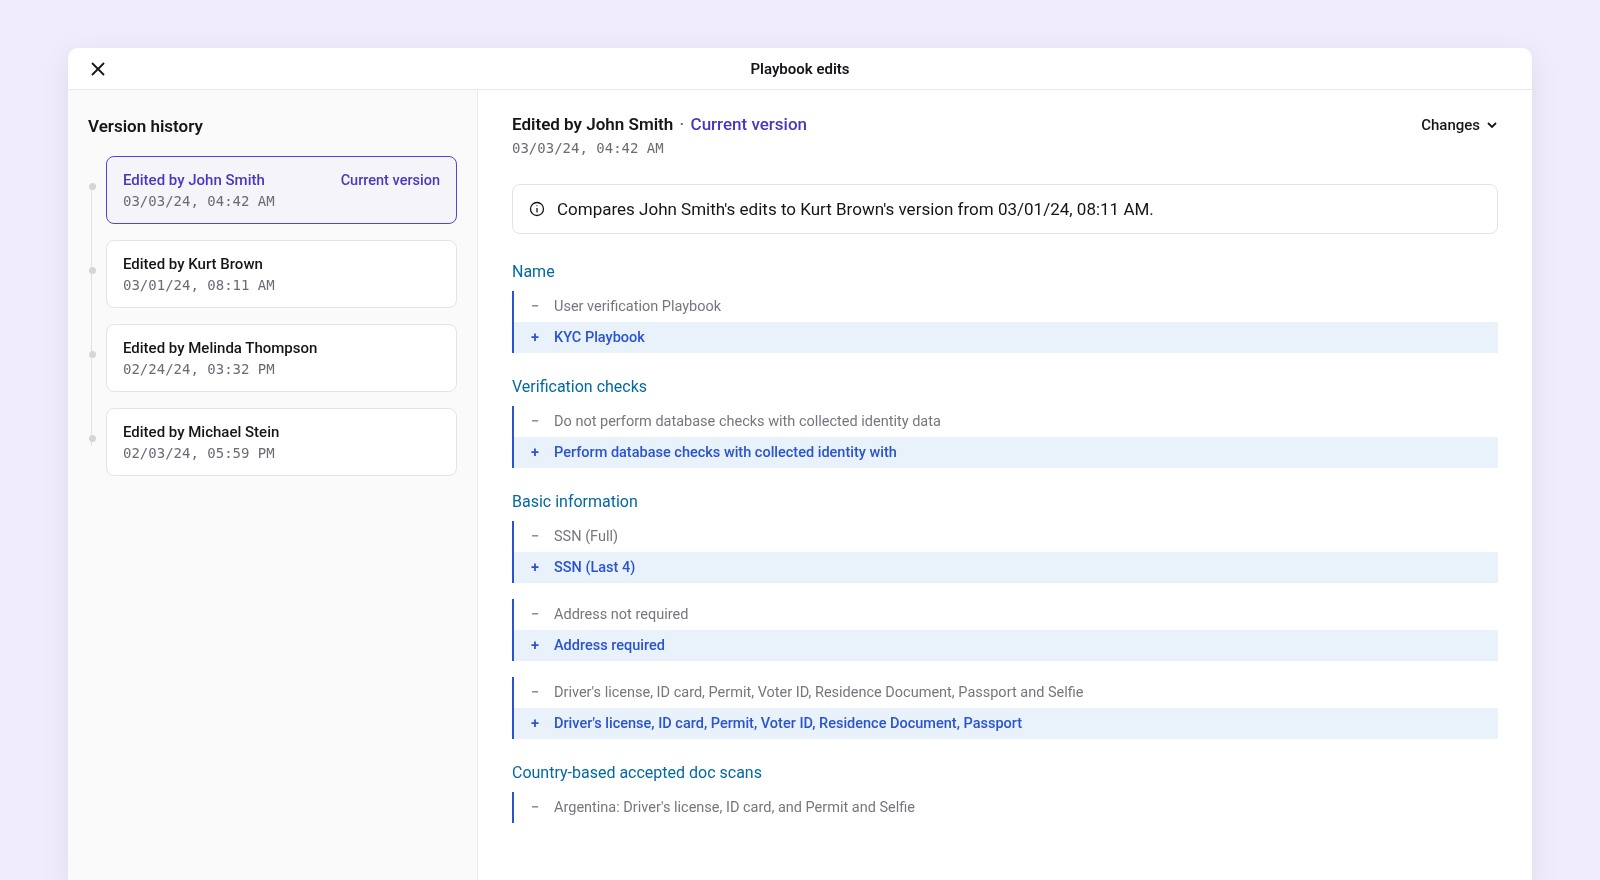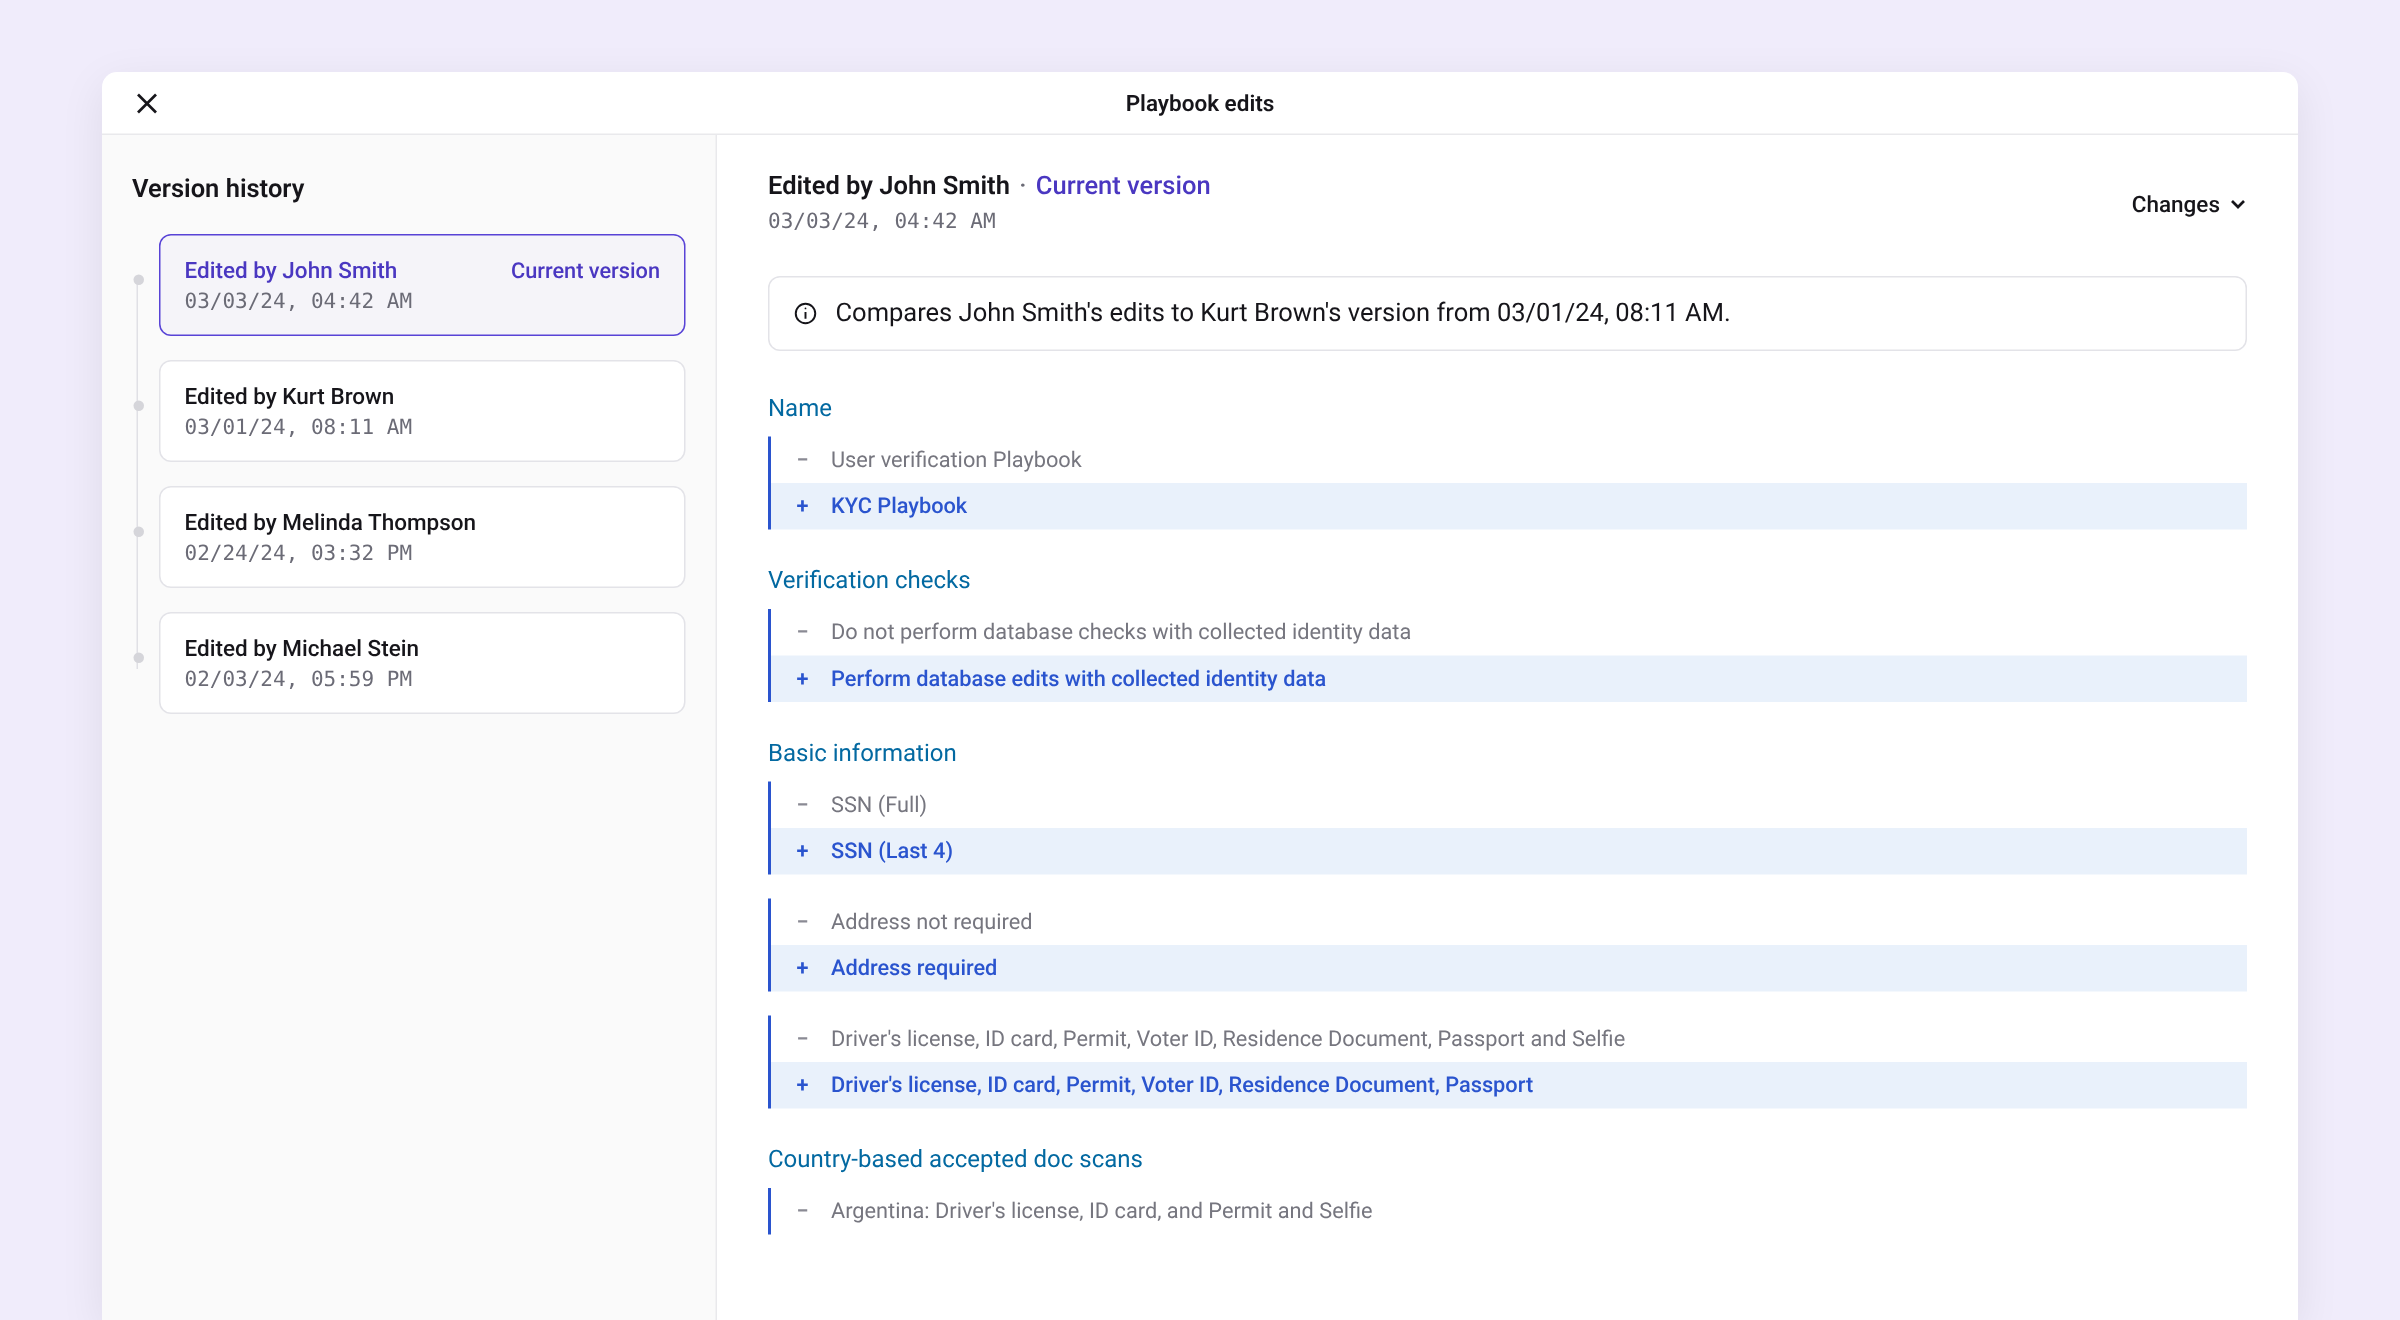--- a/index.html
+++ b/index.html
@@ -131,21 +131,21 @@
 
   
   .main {
     flex: 1;
     overflow-y: auto;
     padding: 24px 34px 40px 34px;
   }
   .main-header {
     display: flex;
     justify-content: space-between;
-    align-items: center;
+    align-items: flex-start;
     margin-bottom: 28px;
   }
   .main-title-line {
     font-size: 17px;
     font-weight: 600;
     color: #16151a;
   }
   .main-title-sep { font-weight: 500; color: #6b6b76; margin: 0 2px; }
   .current-version-tag {
     color: #4a37c1;
@@ -310,21 +310,21 @@
             </div>
           </div>
           <div class="section-heading">Verification checks</div>
           <div class="diff-block">
             <div class="diff-row removed">
               <span class="diff-sign">−</span>
               <span>Do not perform database checks with collected identity data</span>
             </div>
             <div class="diff-row added">
               <span class="diff-sign">+</span>
-              <span>Perform database edits with collected identity data</span>
+              <span>Perform database checks with collected identity with</span>
             </div>
           </div>
           <div class="section-heading">Basic information</div>
           <div class="diff-block">
             <div class="diff-row removed">
               <span class="diff-sign">−</span>
               <span>SSN (Full)</span>
             </div>
             <div class="diff-row added">
               <span class="diff-sign">+</span>

